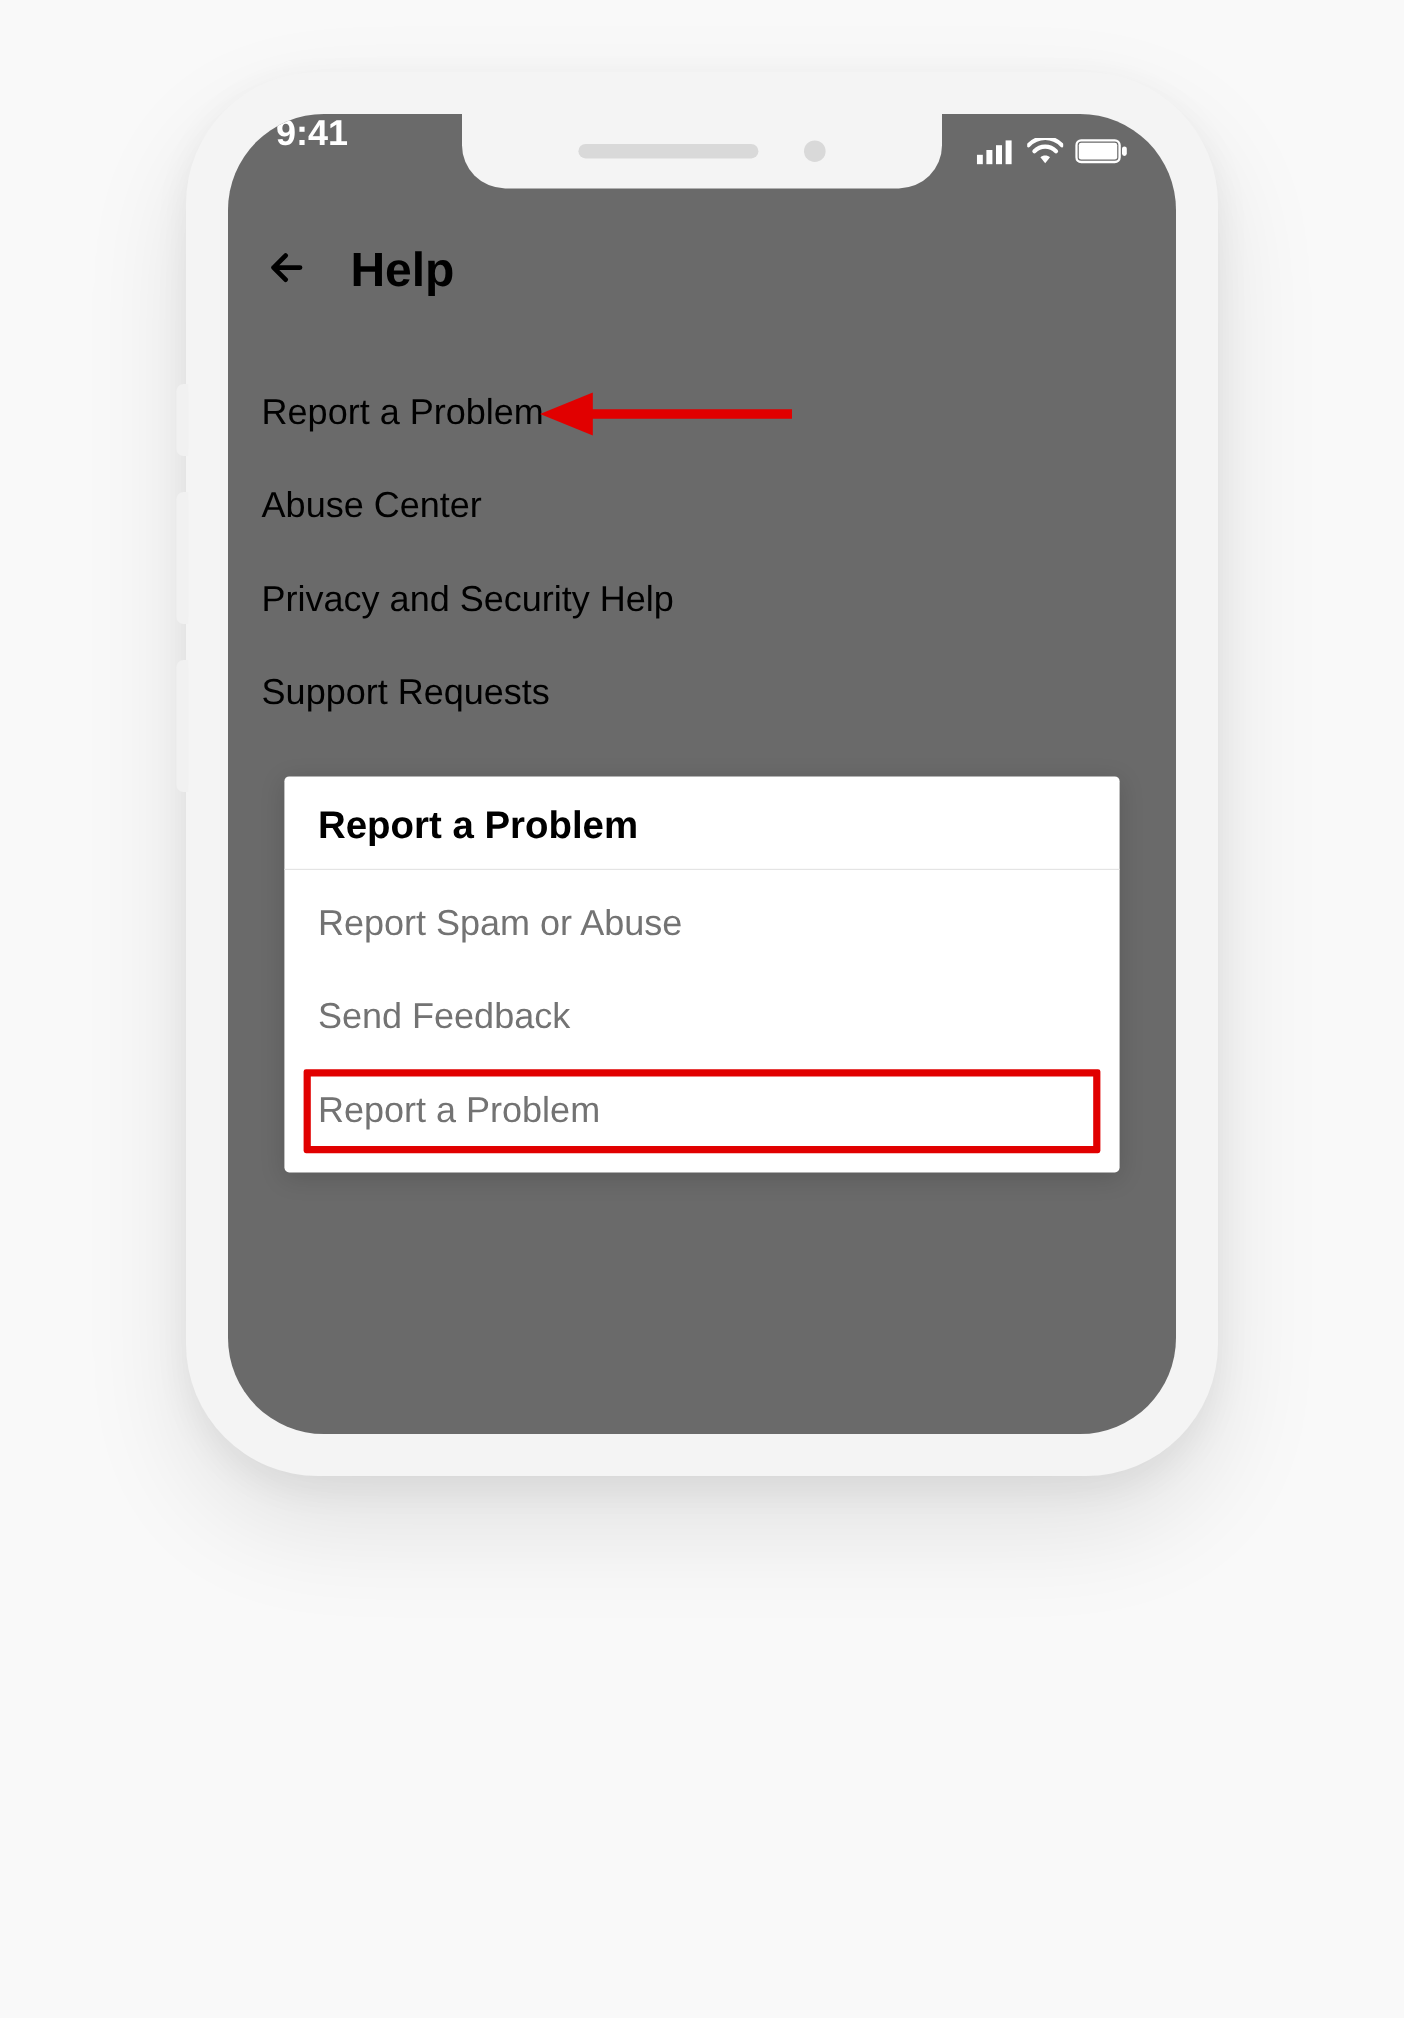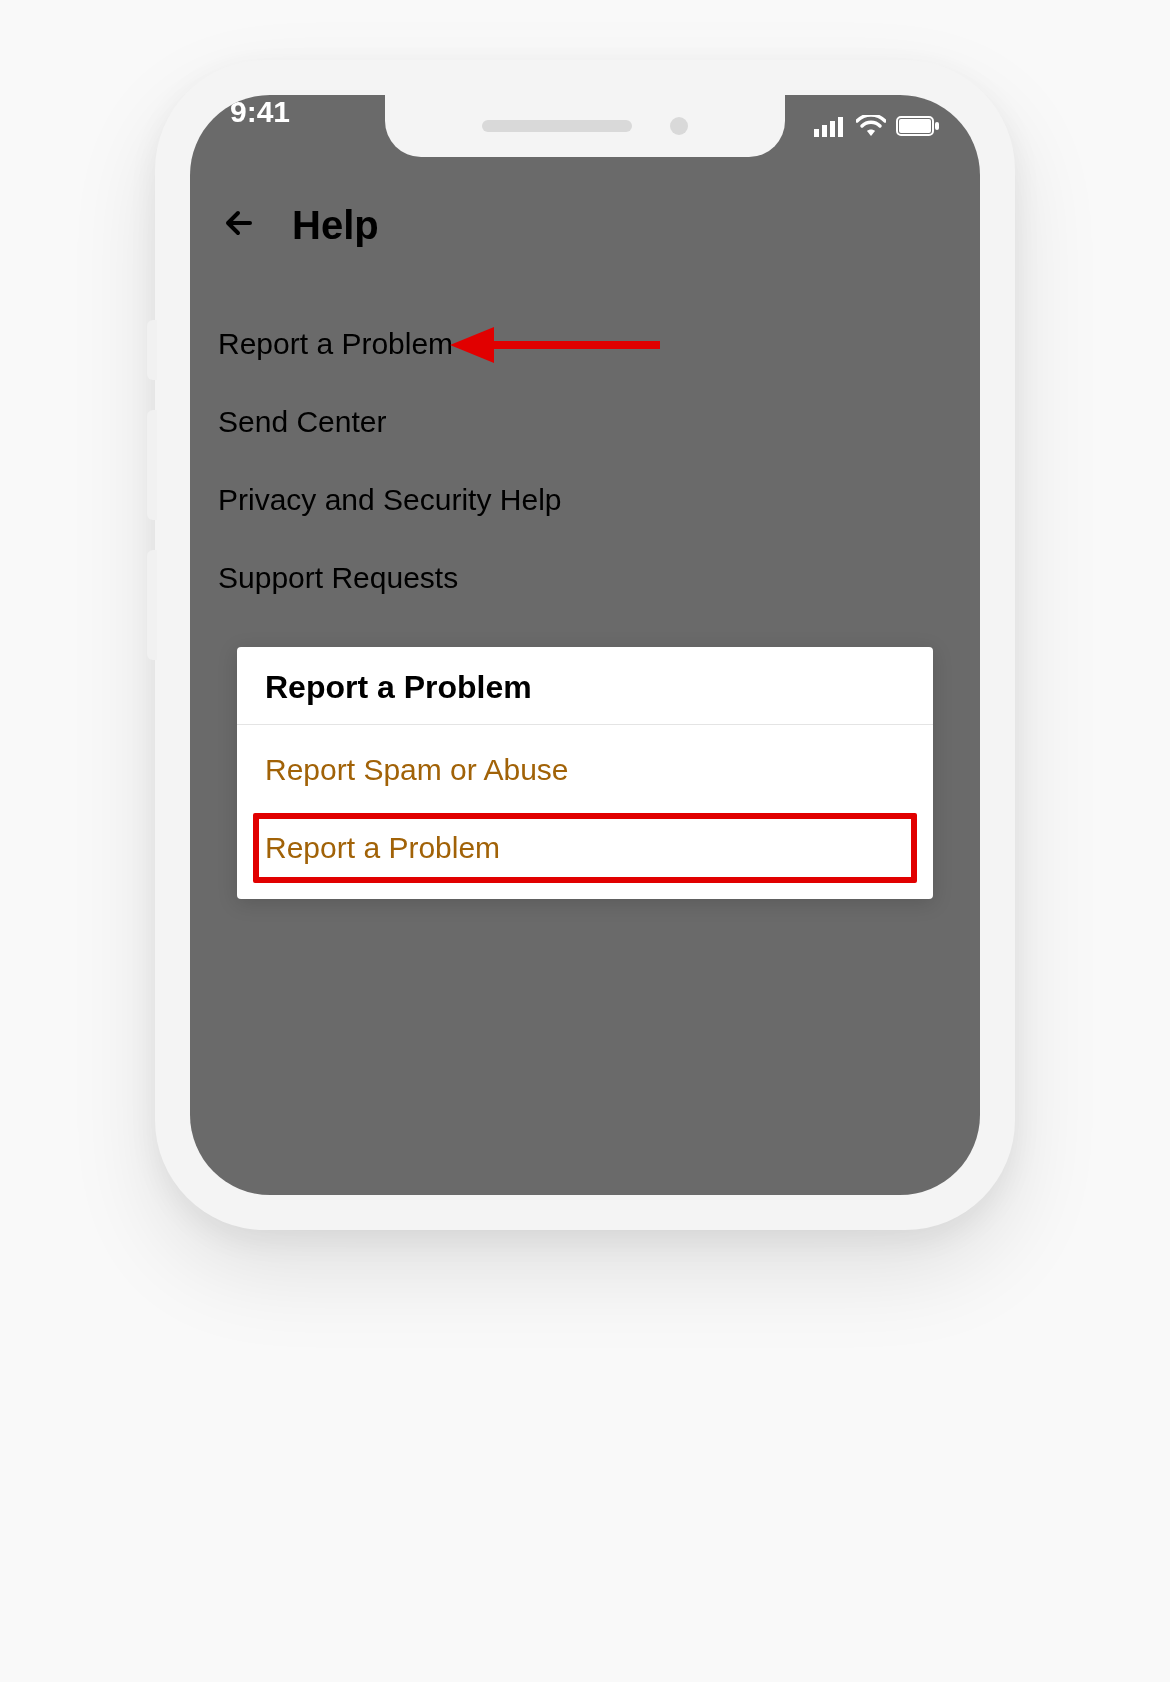--- a/index.html
+++ b/index.html
@@ -174,21 +174,21 @@
     font-weight: 700;
     color: #000;
     padding: 22px 28px 18px 28px;
     border-bottom: 1px solid #e4e4e4;
   }
   .dialog-list {
     padding: 6px 0 12px 0;
   }
   .dialog-item {
     font-size: 30px;
-    color: #a16207;
+    color: #737373;
     padding: 22px 28px;
     position: relative;
   }
   .dialog-item.highlighted {
     margin: 0 12px;
     padding: 22px 16px;
   }
   .red-box {
     position: absolute;
     inset: 4px;
@@ -250,21 +250,21 @@
           </span>
         </div>
         <div class="header-title">Help</div>
       </div>
 
       <div class="menu">
         <div class="menu-item">
           <span>Report a Problem</span>
         </div>
         <div class="menu-item">
-          <span>Send Center</span>
+          <span>Abuse Center</span>
         </div>
         <div class="menu-item">
           <span>Privacy and Security Help</span>
         </div>
         <div class="menu-item">
           <span>Support Requests</span>
         </div>
       </div>
 
       <div class="anno-arrow">
@@ -273,20 +273,23 @@
           <polygon points="0,22 44,4 44,40" fill="#e10000"></polygon>
         </svg>
       </div>
 
       <div class="dialog">
         <div class="dialog-header">Report a Problem</div>
         <div class="dialog-list">
           <div class="dialog-item">
             <span>Report Spam or Abuse</span>
           </div>
+          <div class="dialog-item">
+            <span>Send Feedback</span>
+          </div>
           <div class="dialog-item highlighted">
             <span>Report a Problem</span>
             <div class="red-box"></div>
           </div>
         </div>
       </div>
 
     </div>
   </div>
 </div>

